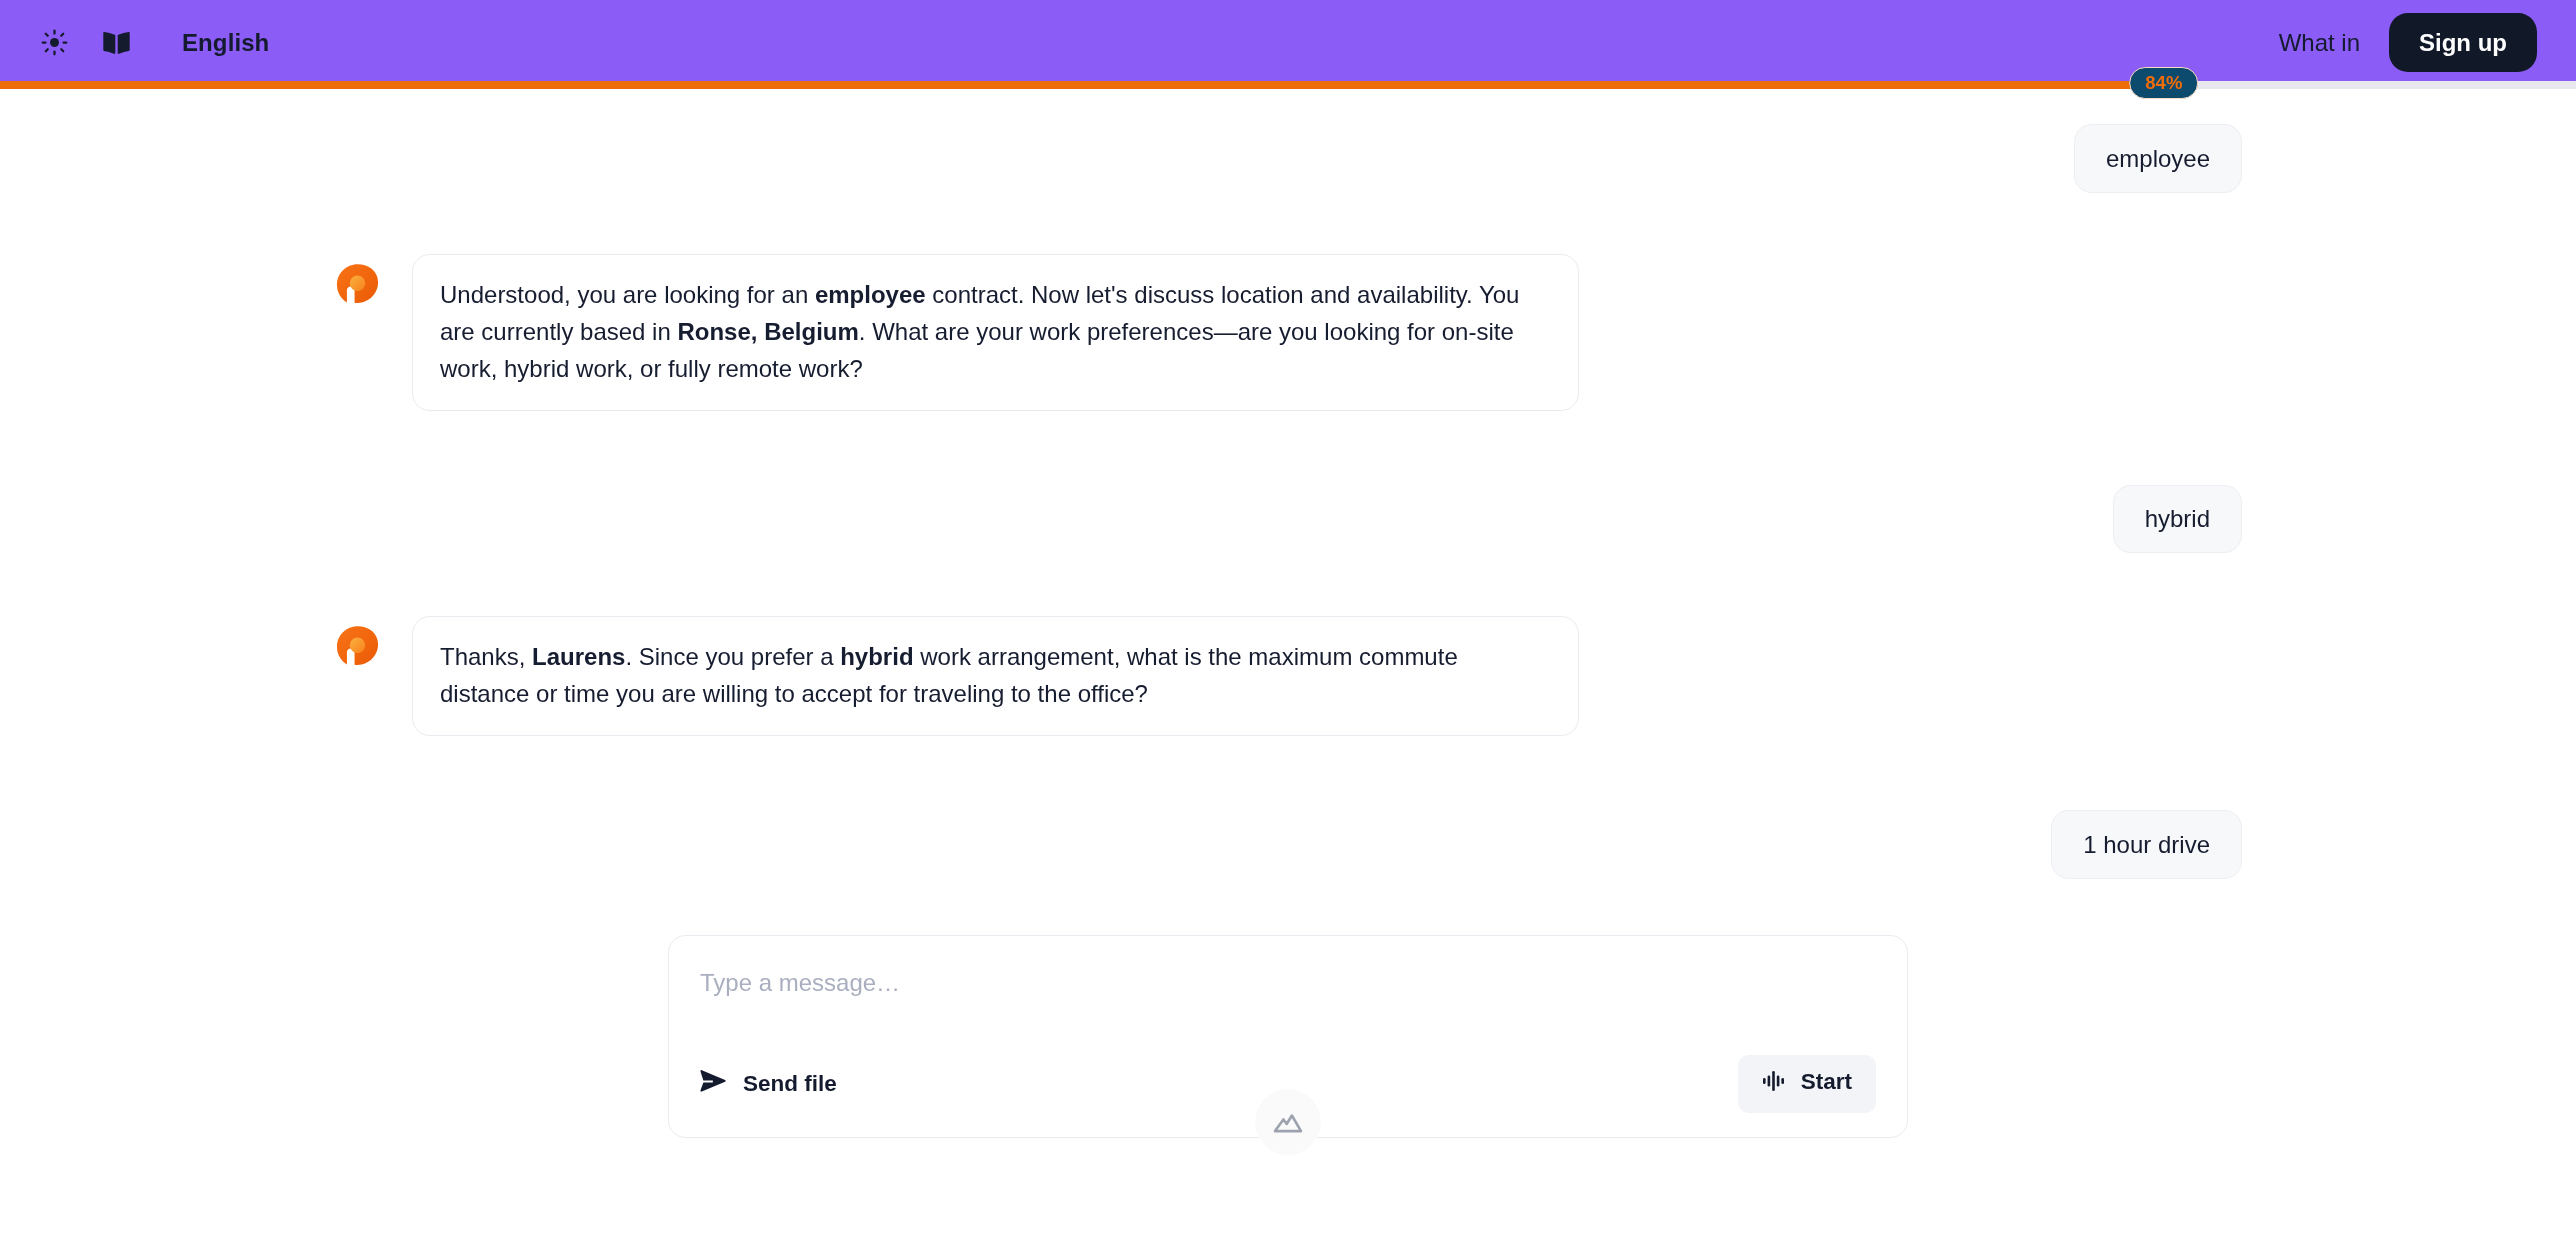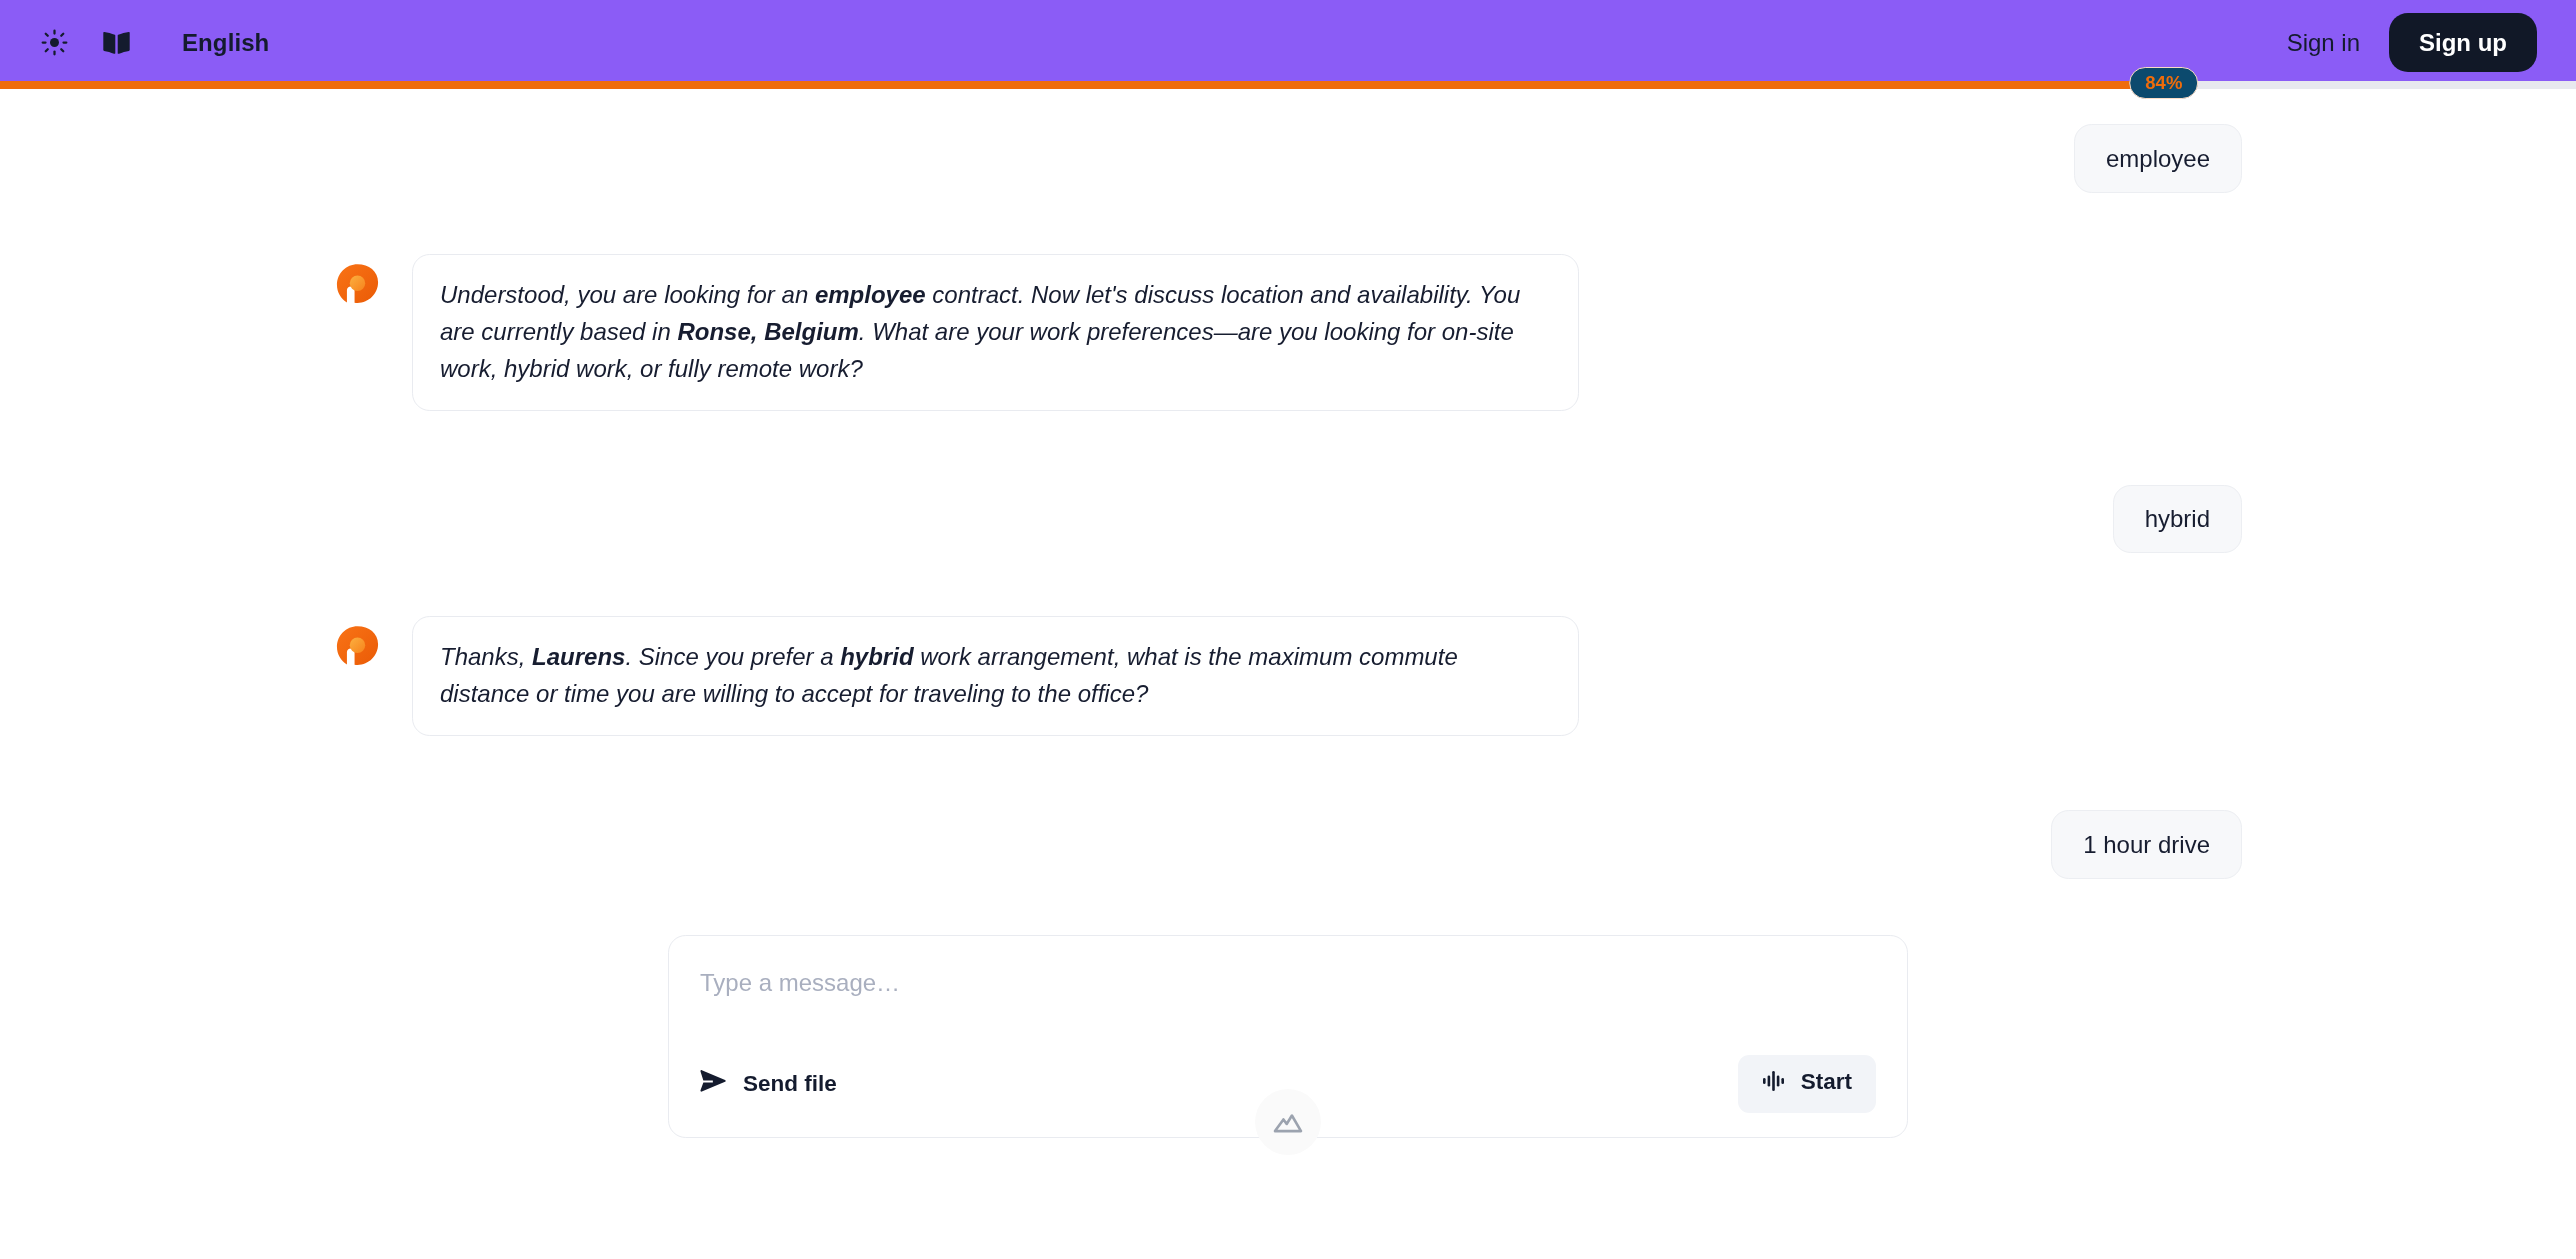--- a/index.html
+++ b/index.html
@@ -153,21 +153,20 @@
 
   .bubble-bot {
     background: #ffffff;
     border: 1.6px solid #e9ebf0;
     border-radius: 17.7px;
     padding: 21px 27px 22.5px 27px;
     font-size: 24px;
     line-height: 1.55;
     color: #171d30;
     max-width: 1167px;
-    font-style: italic;
   }
   .bubble-bot b { font-weight: 700; }
 
   .sp-1 { height: 61px; }
   .sp-2 { height: 74px; }
   .sp-3 { height: 63px; }
   .sp-4 { height: 74px; }
   .sp-5 { height: 56px; }
 
   
@@ -270,21 +269,21 @@
         <svg width="29" height="24" viewBox="0 0 24 20" fill="#141b2e">
           <path d="M1 1.6c0-.5.4-.9.9-.8C4.5 1.2 8 2 10.6 3.2c.3.1.4.4.4.7v14.4c0 .6-.6.9-1.1.7C7.4 17.8 4.2 17 1.7 16.6c-.4-.1-.7-.4-.7-.8V1.6z"></path>
           <path d="M23 1.6c0-.5-.4-.9-.9-.8-2.6.4-6.1 1.2-8.7 2.4-.3.1-.4.4-.4.7v14.4c0 .6.6.9 1.1.7 2.5-1.2 5.7-2 8.2-2.4.4-.1.7-.4.7-.8V1.6z"></path>
         </svg>
       </div>
 
       <div class="lang-label">English</div>
     </div>
 
     <div class="header-right">
-      <div class="signin-link">Sign in</div>
+      <div class="signin-link">What in</div>
       <button class="signup-btn">Sign up</button>
     </div>
   </div>
 
   <div class="progress-wrap">
     <div class="progress-fill" id="progress-fill" style="width: 84%; background: rgb(239, 108, 11);"></div>
     <div class="progress-badge" id="progress-badge" style="left: 84%;">84%</div>
   </div>
 
   <div class="chat">

